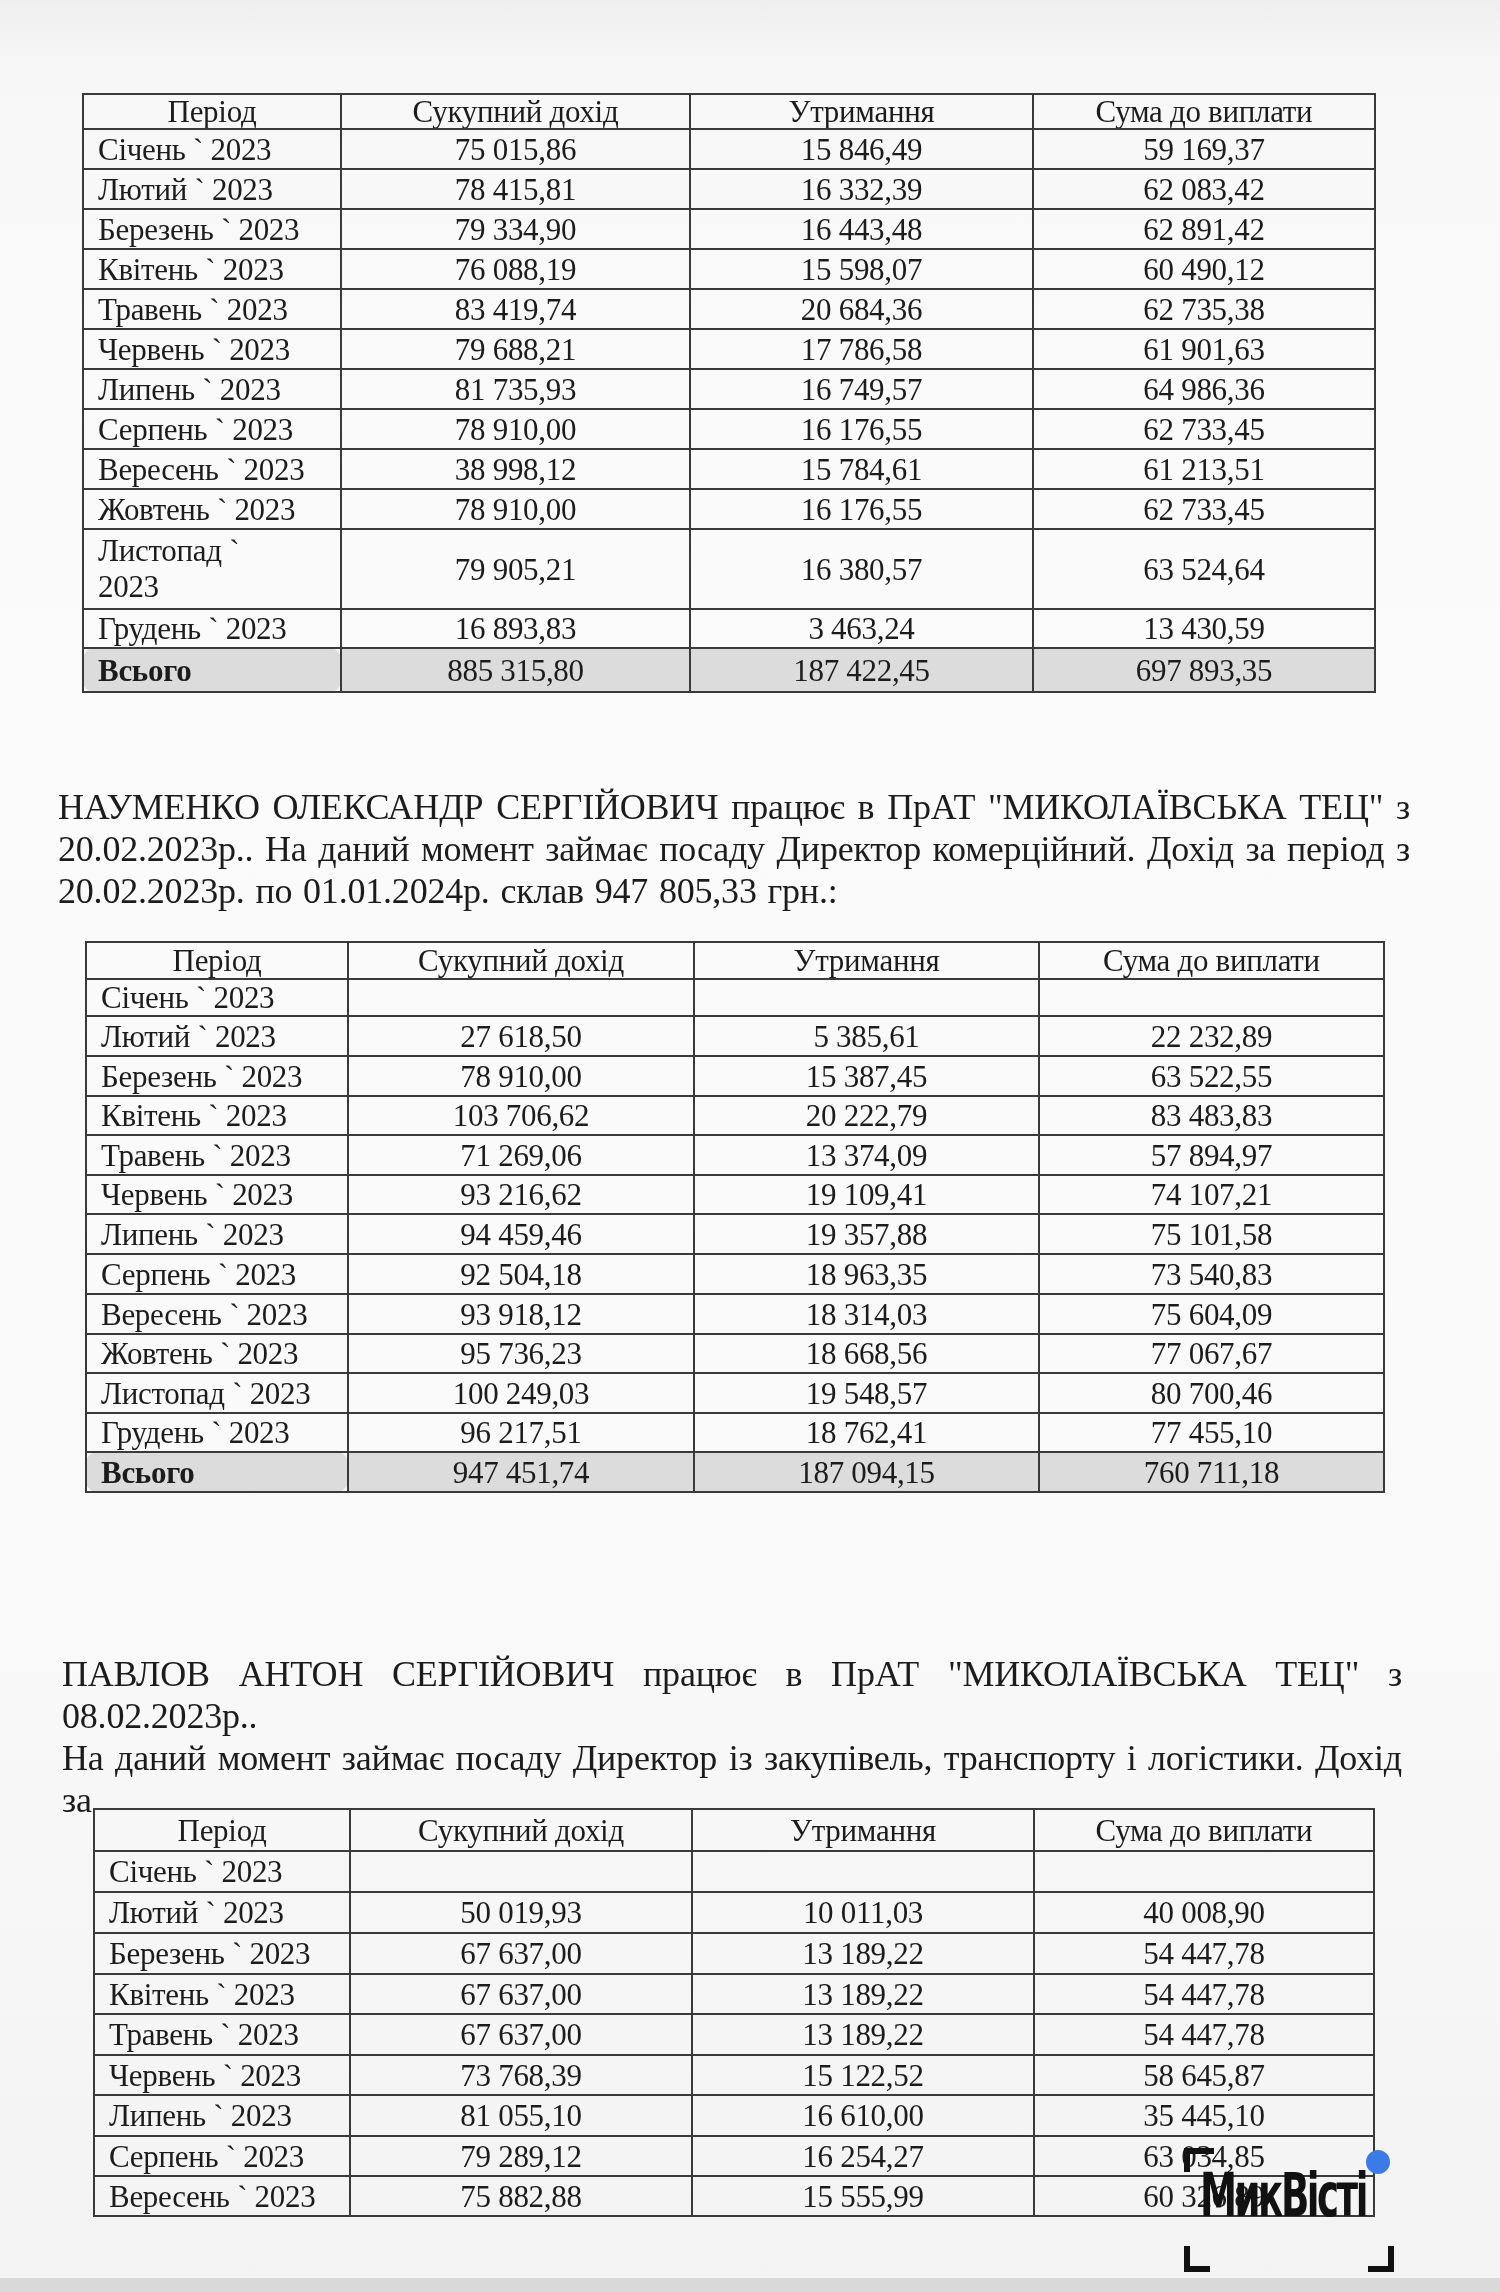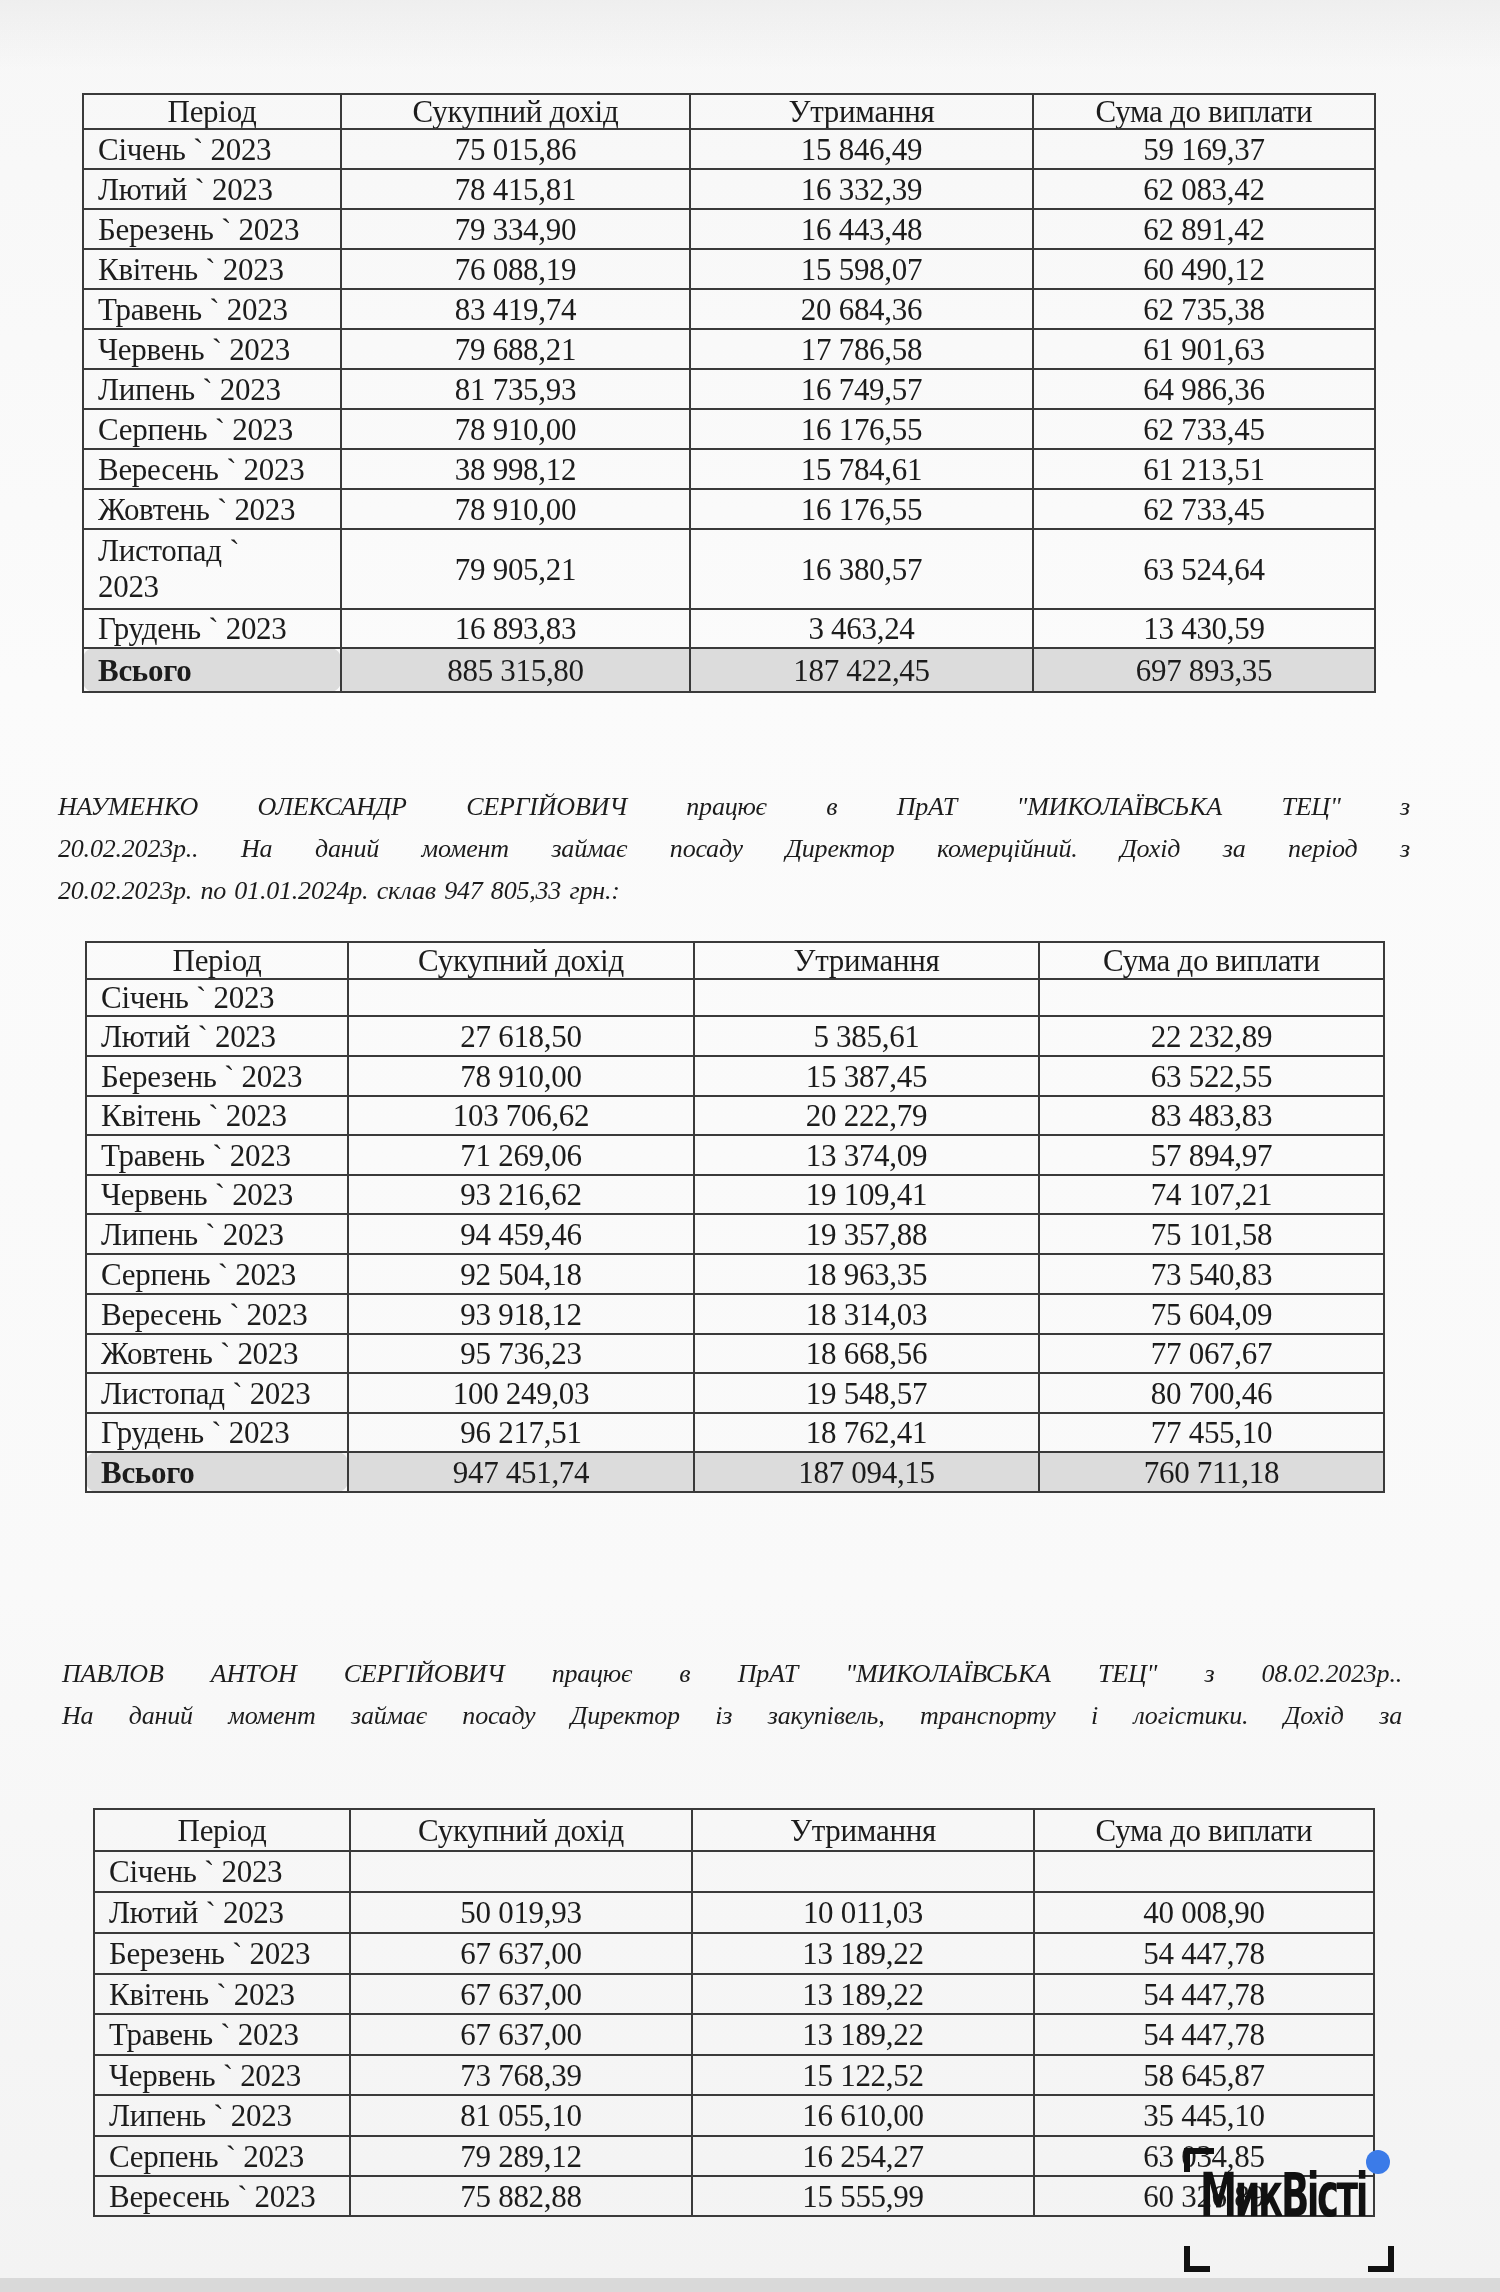--- a/index.html
+++ b/index.html
@@ -36,26 +36,25 @@
       white-space: nowrap;
       overflow: hidden;
     }
     table.pay th { text-align: center; padding: 0; }
     table.pay td.num { text-align: center; padding: 0; }
     table.pay tr.total td { background: #dcdcdc; }
     table.pay tr.total td.label { font-weight: bold; border-radius: 11px; }
     table.pay td.wrap { white-space: normal; line-height: 1.15; }
     .para {
       position: absolute;
-      font-size: 26px;
+      font-size: 36px;
       line-height: 42px;
       text-align: justify;
       letter-spacing: -0.2px;
       word-spacing: 2px;
-      font-style: italic;
     }
     .para p { margin: 0; }
     .watermark {
       position: absolute; left: 1164px; top: 2148px; width: 230px; height: 124px;
     }
     .wm-text {
       position: absolute; left: 36px; top: 12px;
       font-family: "DejaVu Sans", "Liberation Sans", sans-serif;
       font-weight: bold; font-size: 60px; letter-spacing: -4px;
       color: #111; transform: scaleX(0.62); transform-origin: left top;

